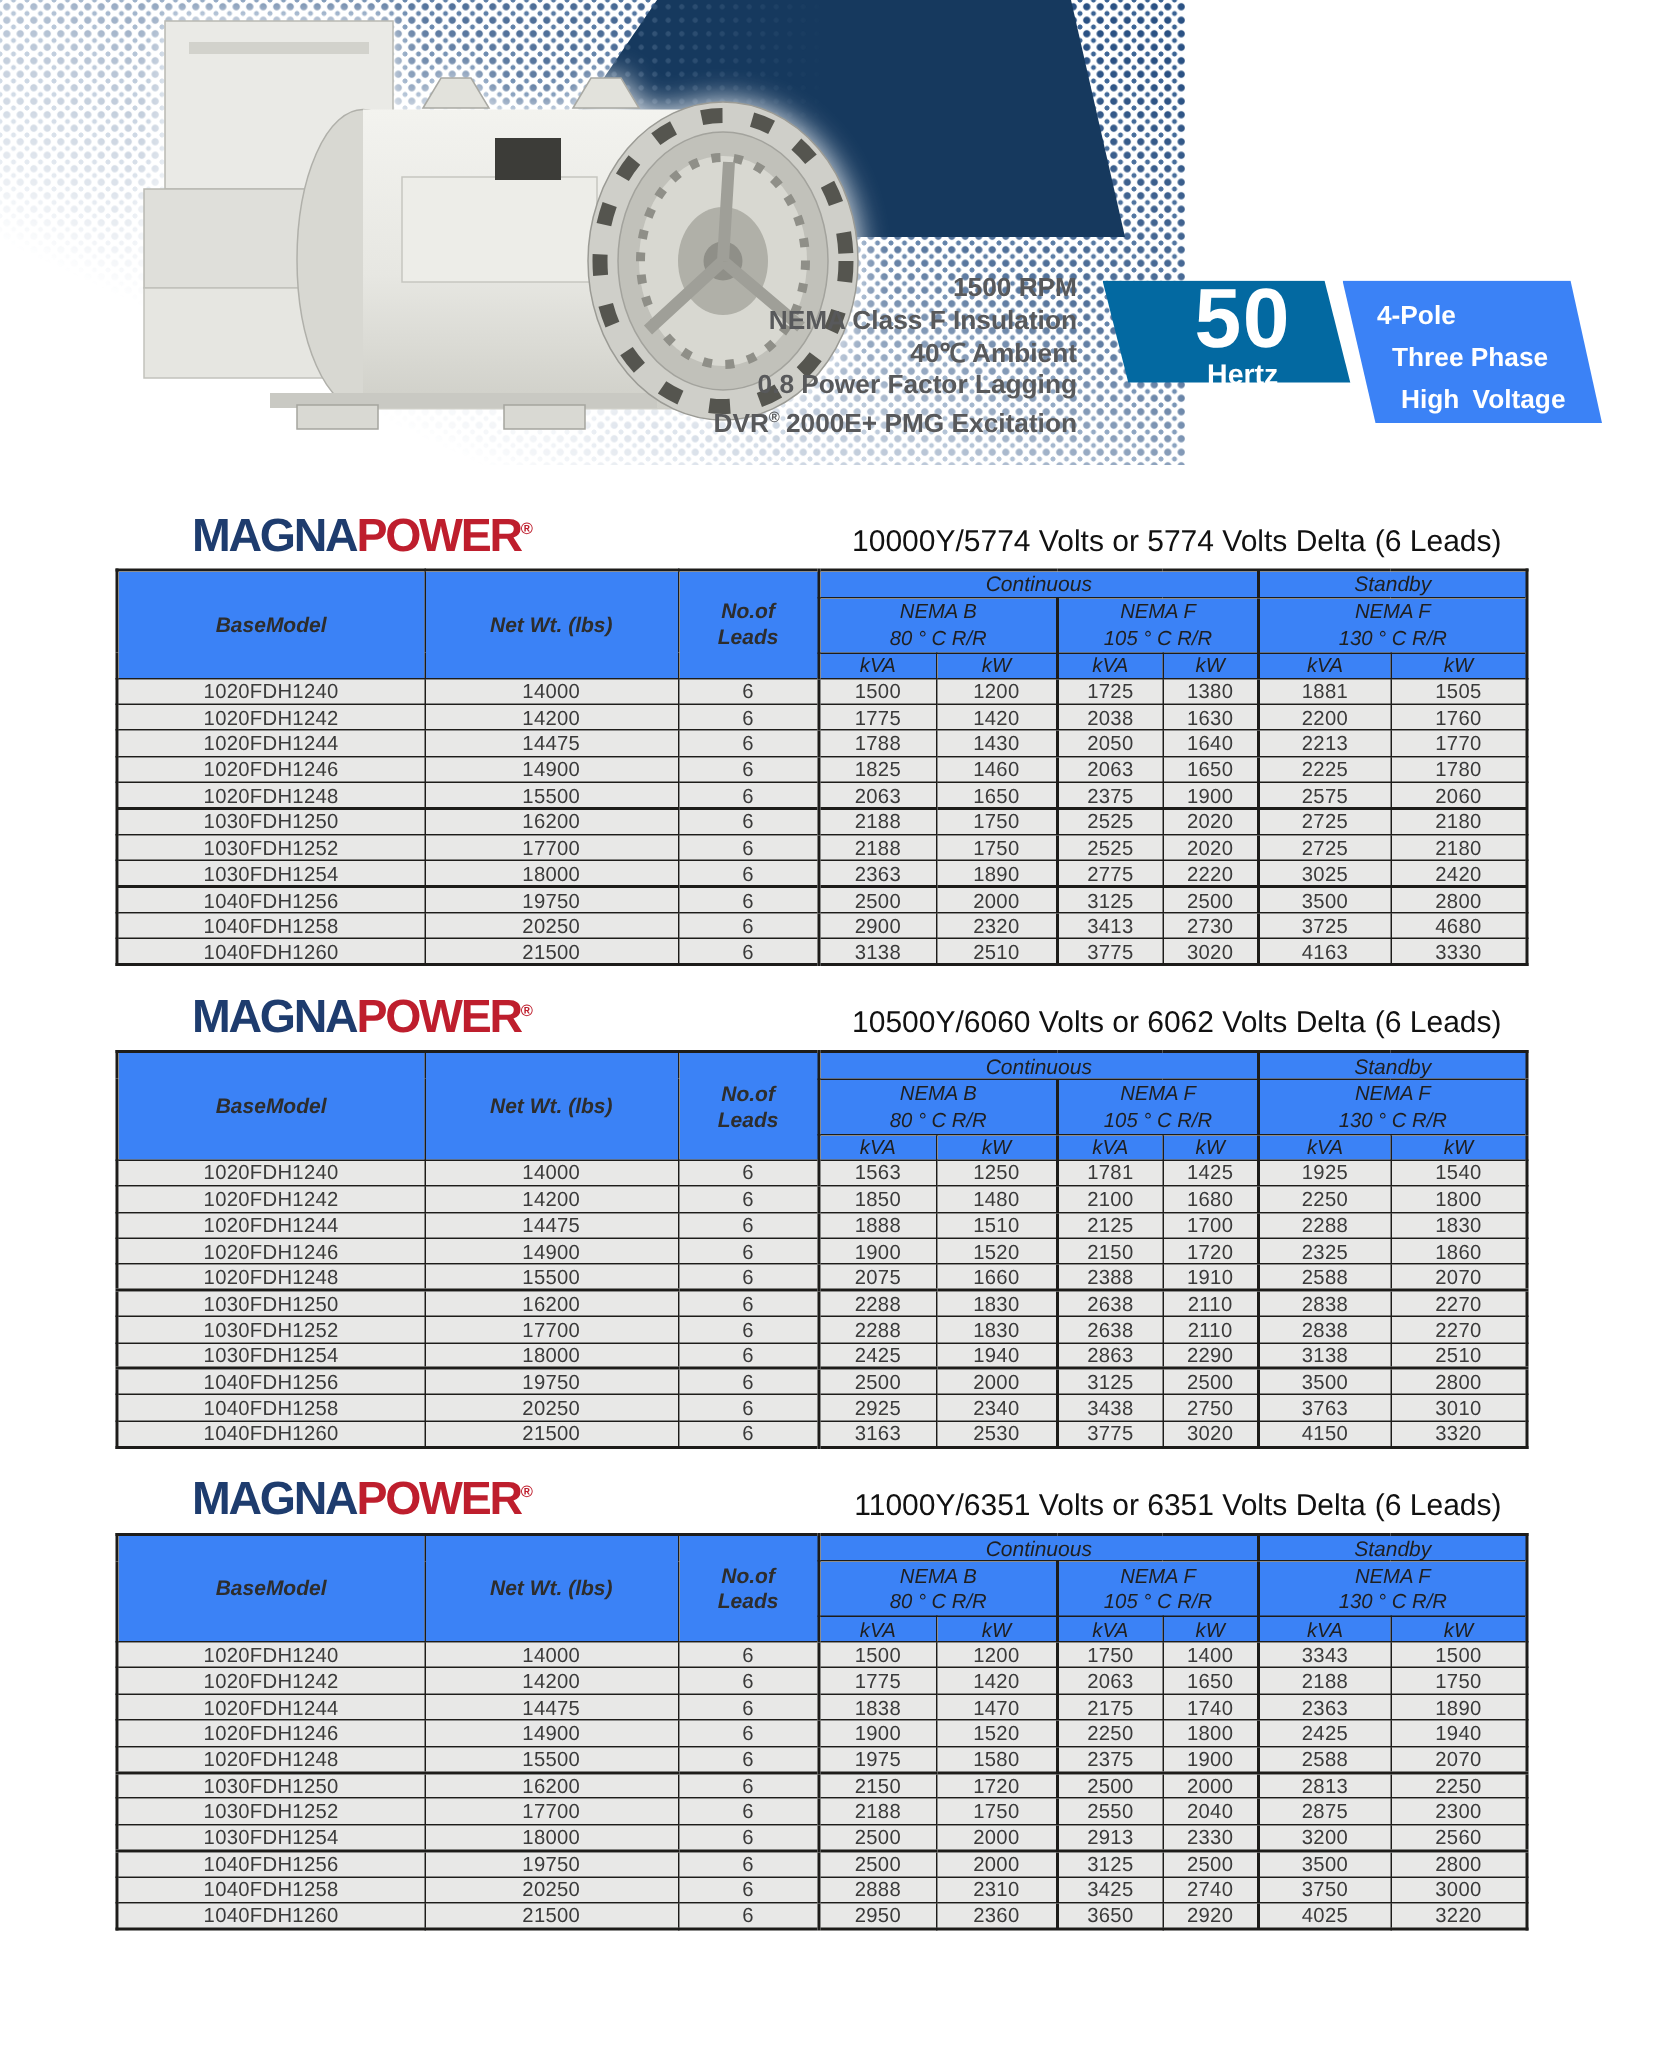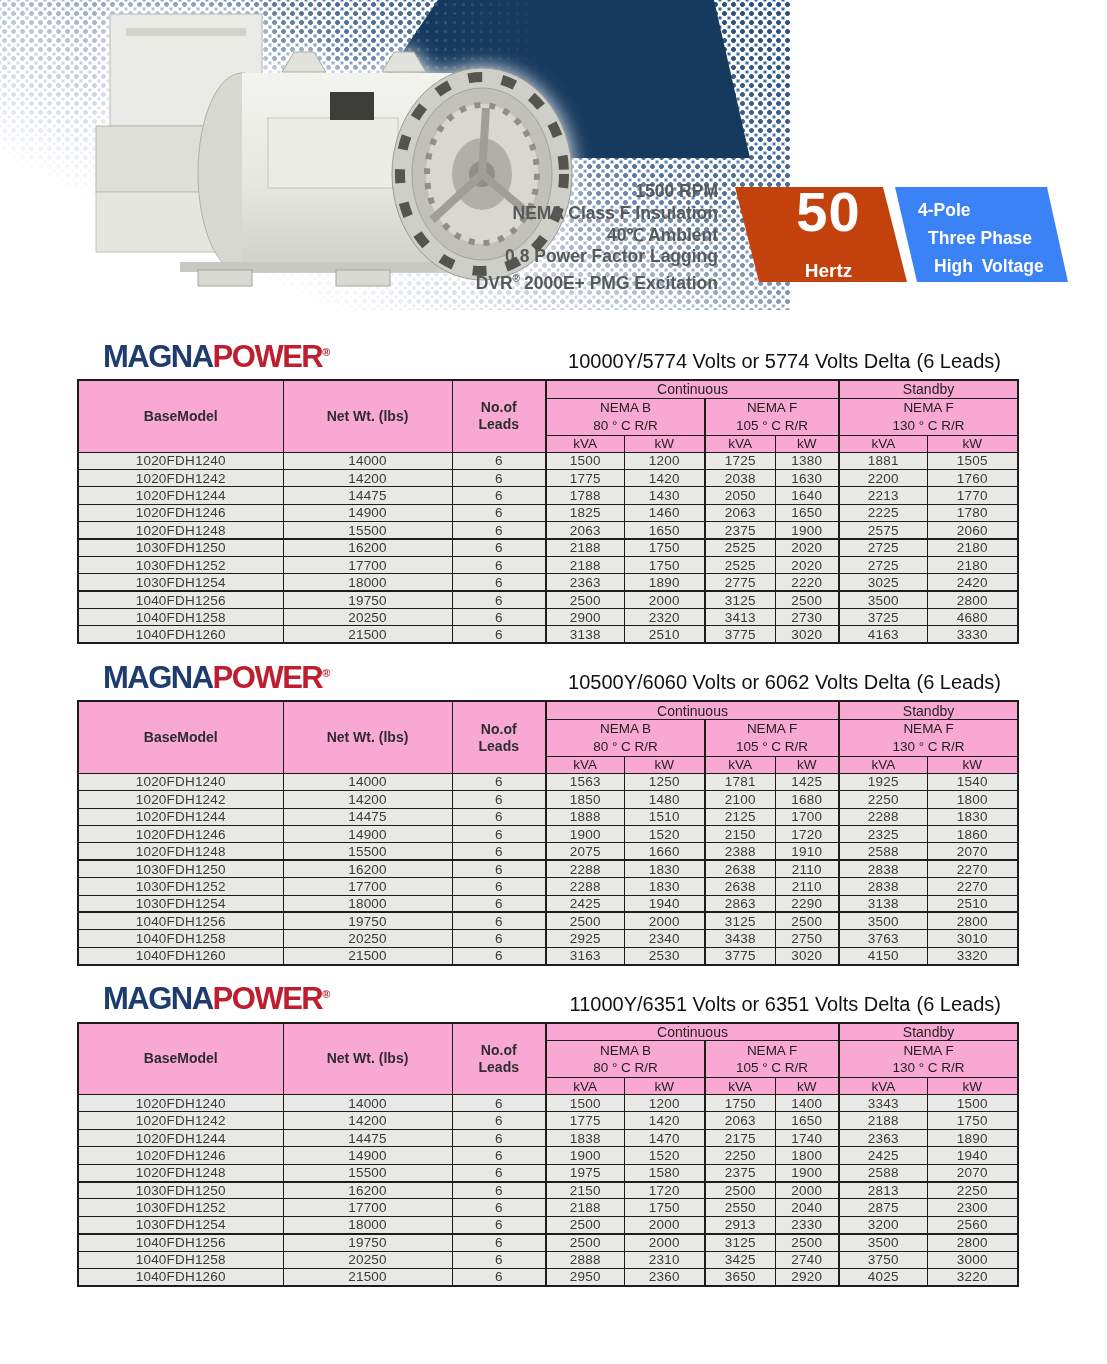--- a/index.html
+++ b/index.html
@@ -30,50 +30,50 @@
     mask-image:linear-gradient(to left, transparent 30%, #000 70%);
   }
   .generator { position:absolute; left:30px; top:8px; width:590px; height:298px;
     filter:drop-shadow(0 0 10px rgba(255,255,255,.95)); }
 
   .specs { position:absolute; top:181px; right:389px; text-align:right;
     font-size:17.5px; font-weight:bold; color:#58595b; line-height:21.8px; white-space:nowrap; }
   .specs sup { font-size:10px; }
   .dvr-suffix { margin-left:4px; }
 
-  .badge-navy { position:absolute; left:735px; top:187px; width:173px; height:95px; background:#c2410c;
+  .badge-navy { position:absolute; left:735px; top:187px; width:173px; height:68px; background:#0369a1;
     clip-path:polygon(0 0, 148px 0, 172px 95px, 24px 95px);
-    display:flex; flex-direction:column; align-items:center; justify-content:space-between; padding-left:14px; }
+    display:flex; flex-direction:column; align-items:center; justify-content:flex-start; padding-left:14px; }
   .hz-num { color:#fff; font-weight:bold; font-size:56px; line-height:50px; letter-spacing:1px; }
   .hz-label { color:#fff; font-weight:bold; font-size:19px; margin-top:3px; }
 
   .badge-gray { position:absolute; left:895px; top:187px; width:174px; height:95px; background:#3b82f6;
     clip-path:polygon(0 0, 152px 0, 173px 95px, 22px 95px);
     color:#fff; font-weight:bold; font-size:17.5px; line-height:28px; padding-top:9px; }
   .badge-gray .pl0 { padding-left:23px; }
   .badge-gray .pl1 { padding-left:33px; }
   .badge-gray .pl2 { padding-left:39px; word-spacing:4px; }
 
   
   main { padding:0 0 6px 77px; }
   .spec-section { width:940px; }
   .sec-head { display:flex; align-items:flex-end; justify-content:space-between; margin-top:13px; margin-bottom:6px; height:37px; }
   .spec-section:first-child .sec-head { margin-top:26px; }
-  .logo { margin-left:26px; font-weight:bold; font-size:31px; letter-spacing:-1.5px; white-space:nowrap; line-height:32px;text-align:center; }
+  .logo { margin-left:51px; font-weight:bold; font-size:31px; letter-spacing:-1.5px; white-space:nowrap; line-height:32px;text-align:center; }
   .lg-magna { color:#1e3c6e; }
   .lg-power { color:#be1e2d; }
   .lg-reg { color:#be1e2d; font-size:11px; vertical-align:super; letter-spacing:0; }
   .sec-title { padding-right:16px; font-size:20px; color:#111; white-space:nowrap; line-height:24px; }
   .sec-title b { font-weight:normal; }
   .title-tail { margin-left:6px; font-weight:normal; }
 
   
   table { border-collapse:collapse; width:940px; table-layout:fixed; border:2px solid #1d1c1a; }
   th, td { border:1px solid #1d1c1a; text-align:center; vertical-align:middle; overflow:hidden; }
-  thead th { background:#f9a8d4; color:#1f1f1f; font-weight:normal; }
+  thead th { background:#3b82f6; color:#1f1f1f; font-weight:normal;font-style:italic; }
   tr.r1 th { height:18px; font-size:14px; }
   tr.r2 th { height:37px; font-size:13.5px; line-height:1.3; }
   tr.r3 th { height:17px; font-size:13.5px; }
   th.c-base, th.c-wt, th.c-leads { font-size:16px; font-weight:bold; color:#2d2d2d; line-height:1.2; }
   tbody td { background:#e8e8e7; color:#3a3a3a; font-size:13.5px; height:17.4px; letter-spacing:.2px; }
   
   th.c-leads, tr.r1 th:nth-child(4),
   tr.r2 th { border-right-width:2px; }
   tr.r3 th:nth-child(2), tr.r3 th:nth-child(4),
   tbody td:nth-child(3), tbody td:nth-child(5), tbody td:nth-child(7) { border-right-width:2px; }

